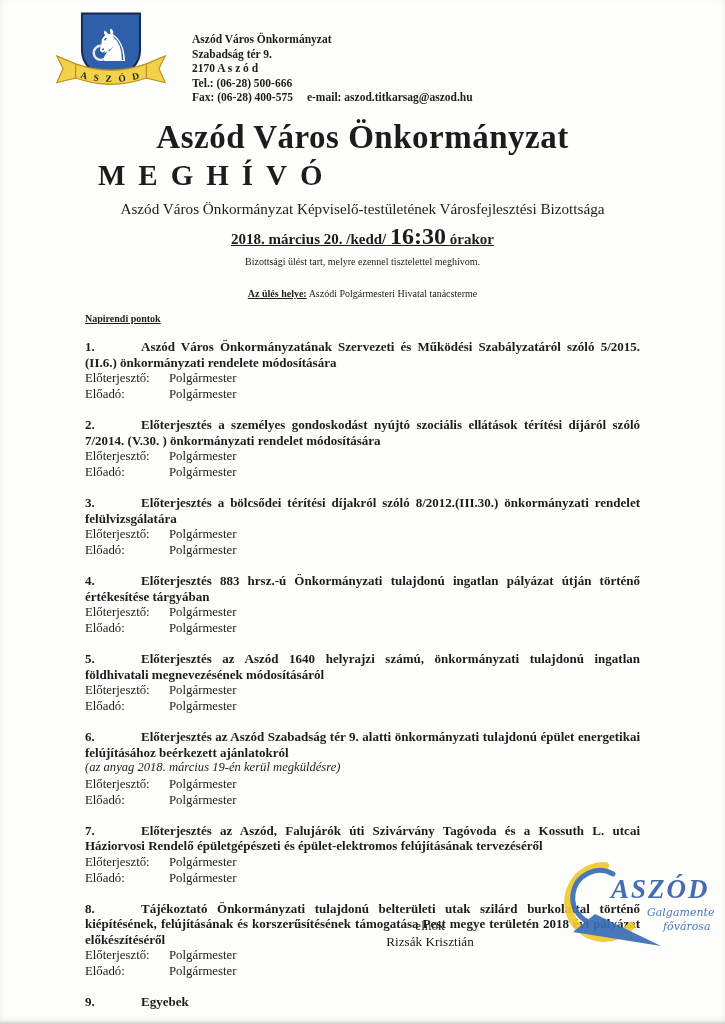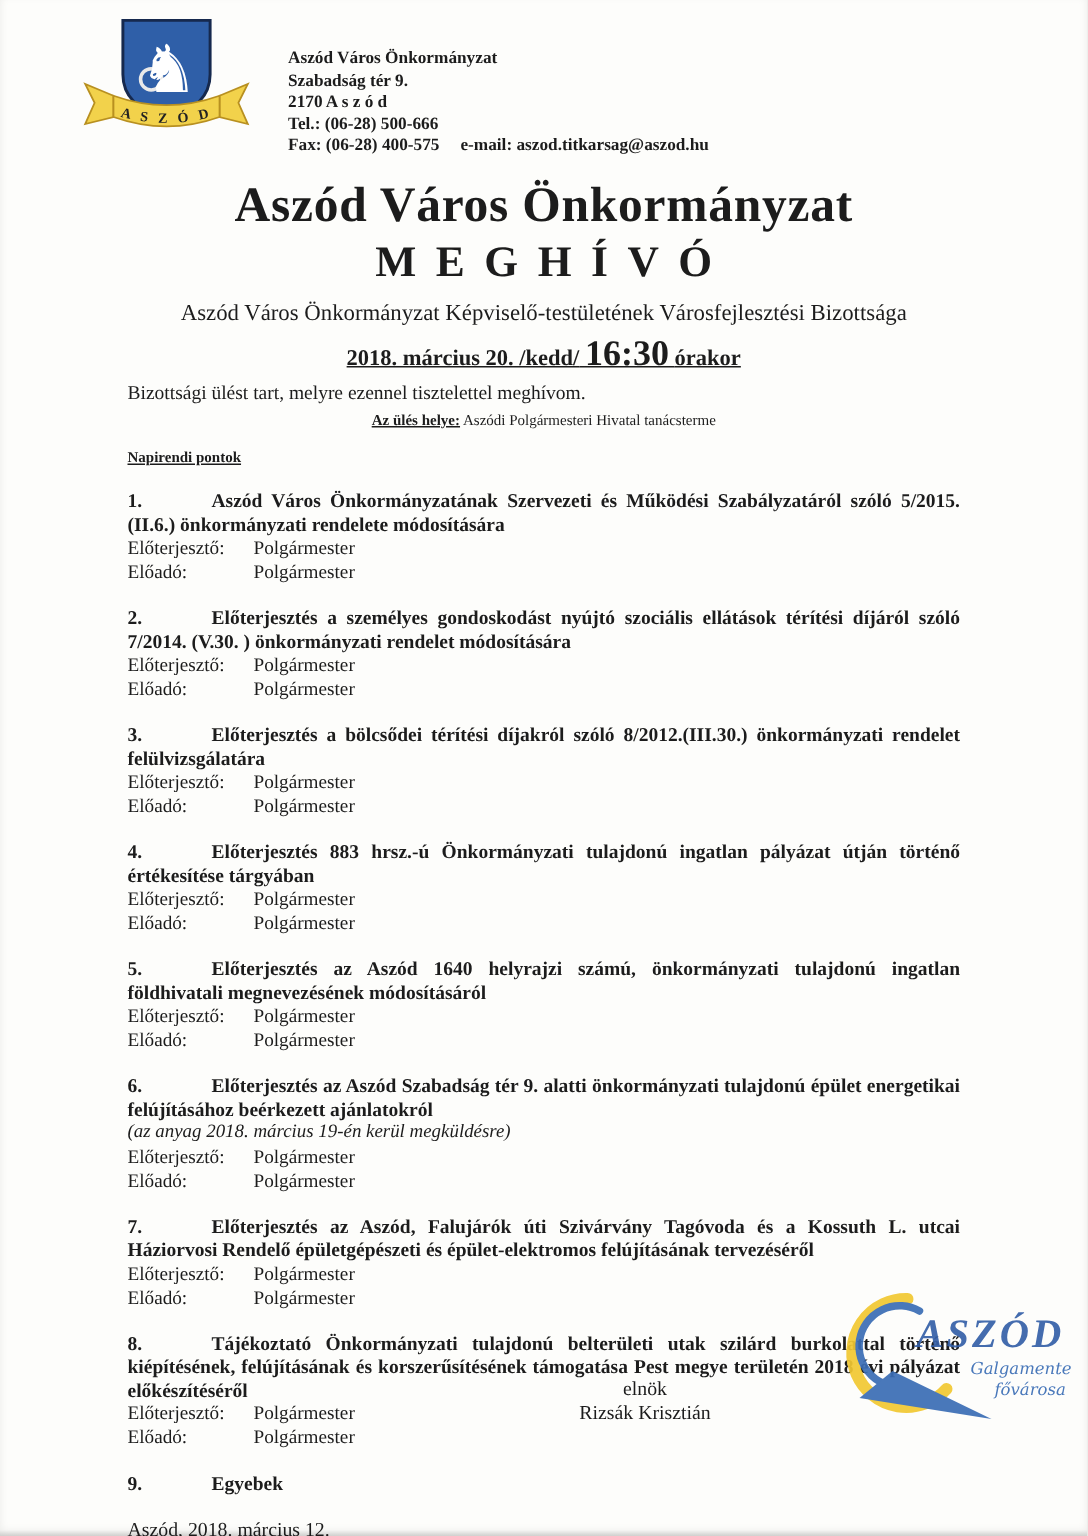--- a/index.html
+++ b/index.html
@@ -14,26 +14,26 @@
     box-shadow:inset 0 -3px 6px rgba(0,0,0,.08);
   }
   
   .letterhead{position:absolute;top:12px;left:52px;display:flex;gap:22px;align-items:flex-start;}
   .crest{width:118px;flex:0 0 auto;}
   .lh-text{padding-top:20px;font-size:11.5px;font-weight:bold;line-height:14.5px;white-space:nowrap;}
   .lh-row span{margin-right:14px;}
   
   .content{padding:118px 85px 0 85px;}
   .doc-title{margin:0;text-align:center;font-size:33px;font-weight:bold;letter-spacing:.5px;line-height:38px;}
-  .doc-invite{margin:2px 0 7px;text-align:center;font-size:29px;font-weight:bold;letter-spacing:13px;text-indent:13px;line-height:34px;}
+  .doc-invite{margin:2px 0 7px;text-align:left;font-size:29px;font-weight:bold;letter-spacing:13px;text-indent:13px;line-height:34px;}
   .committee{margin:0 0 5px;text-align:center;font-size:15.2px;line-height:19px;}
   .dateline{margin:0 0 3px;text-align:center;font-size:15px;font-weight:bold;}
   .dateline .u{text-decoration:underline;}
   .dateline .time{font-size:24px;}
-  .invite-line{margin:0 0 1px;text-align:left;font-size:13px;line-height:18px;}
+  .invite-line{margin:0 0 14px;text-align:center;font-size:10px;line-height:18px;}
   .venue-line{margin:0 0 10px;text-align:center;font-size:10px;line-height:18px;}
   .venue-label{font-weight:bold;text-decoration:underline;}
   .agenda-heading{margin:4px 0 15px;font-size:10px;font-weight:bold;text-decoration:underline;}
   
   .agenda-item{margin:0 0 15px;}
   .item-title{margin:0;font-size:13px;font-weight:bold;line-height:15.5px;text-align:justify;}
   .item-num{display:inline-block;width:56px;font-weight:bold;}
   .item-note{margin:0;font-size:12.6px;font-style:italic;font-weight:normal;line-height:15.5px;}
   .meta-row{font-size:12.8px;line-height:16px;}
   .meta-label{display:inline-block;width:84px;}

